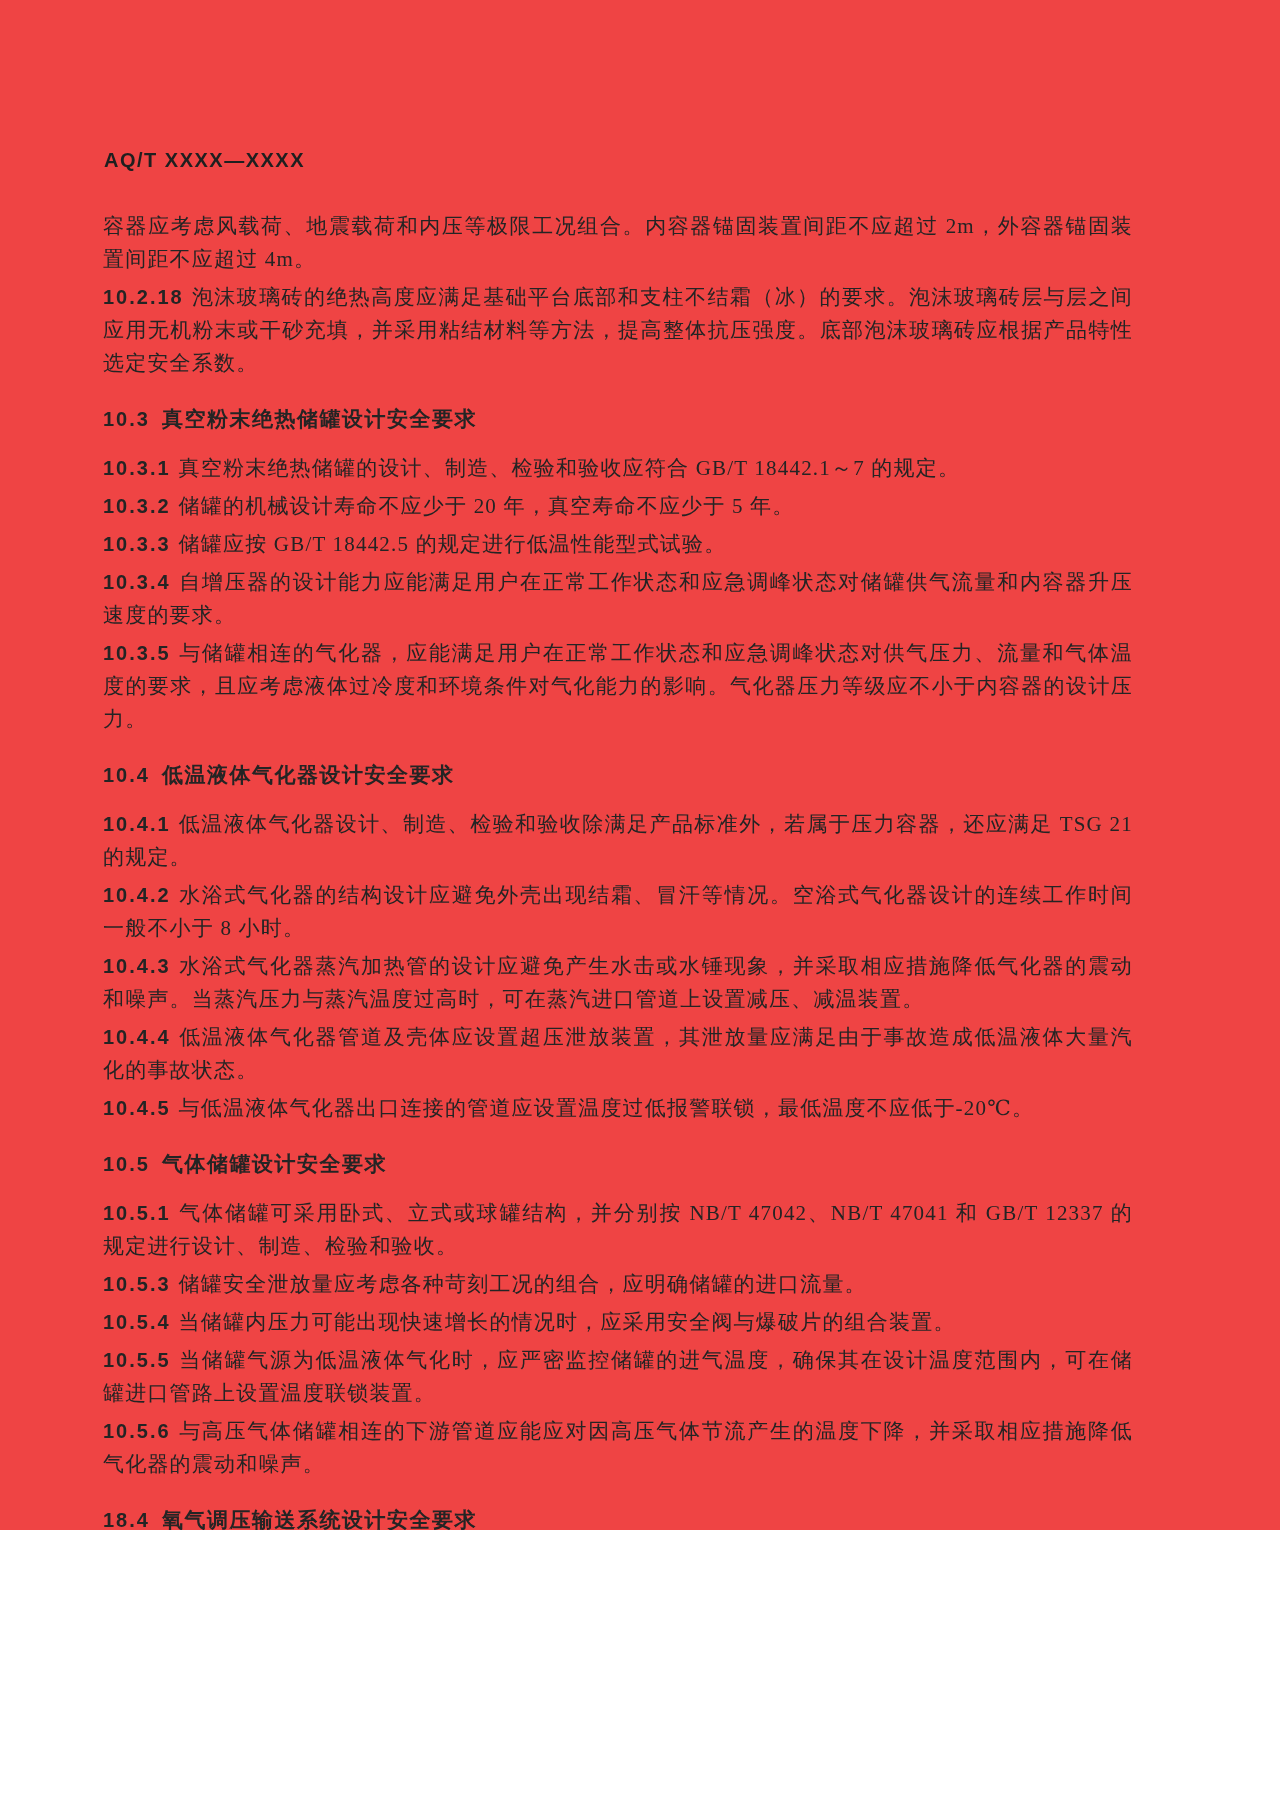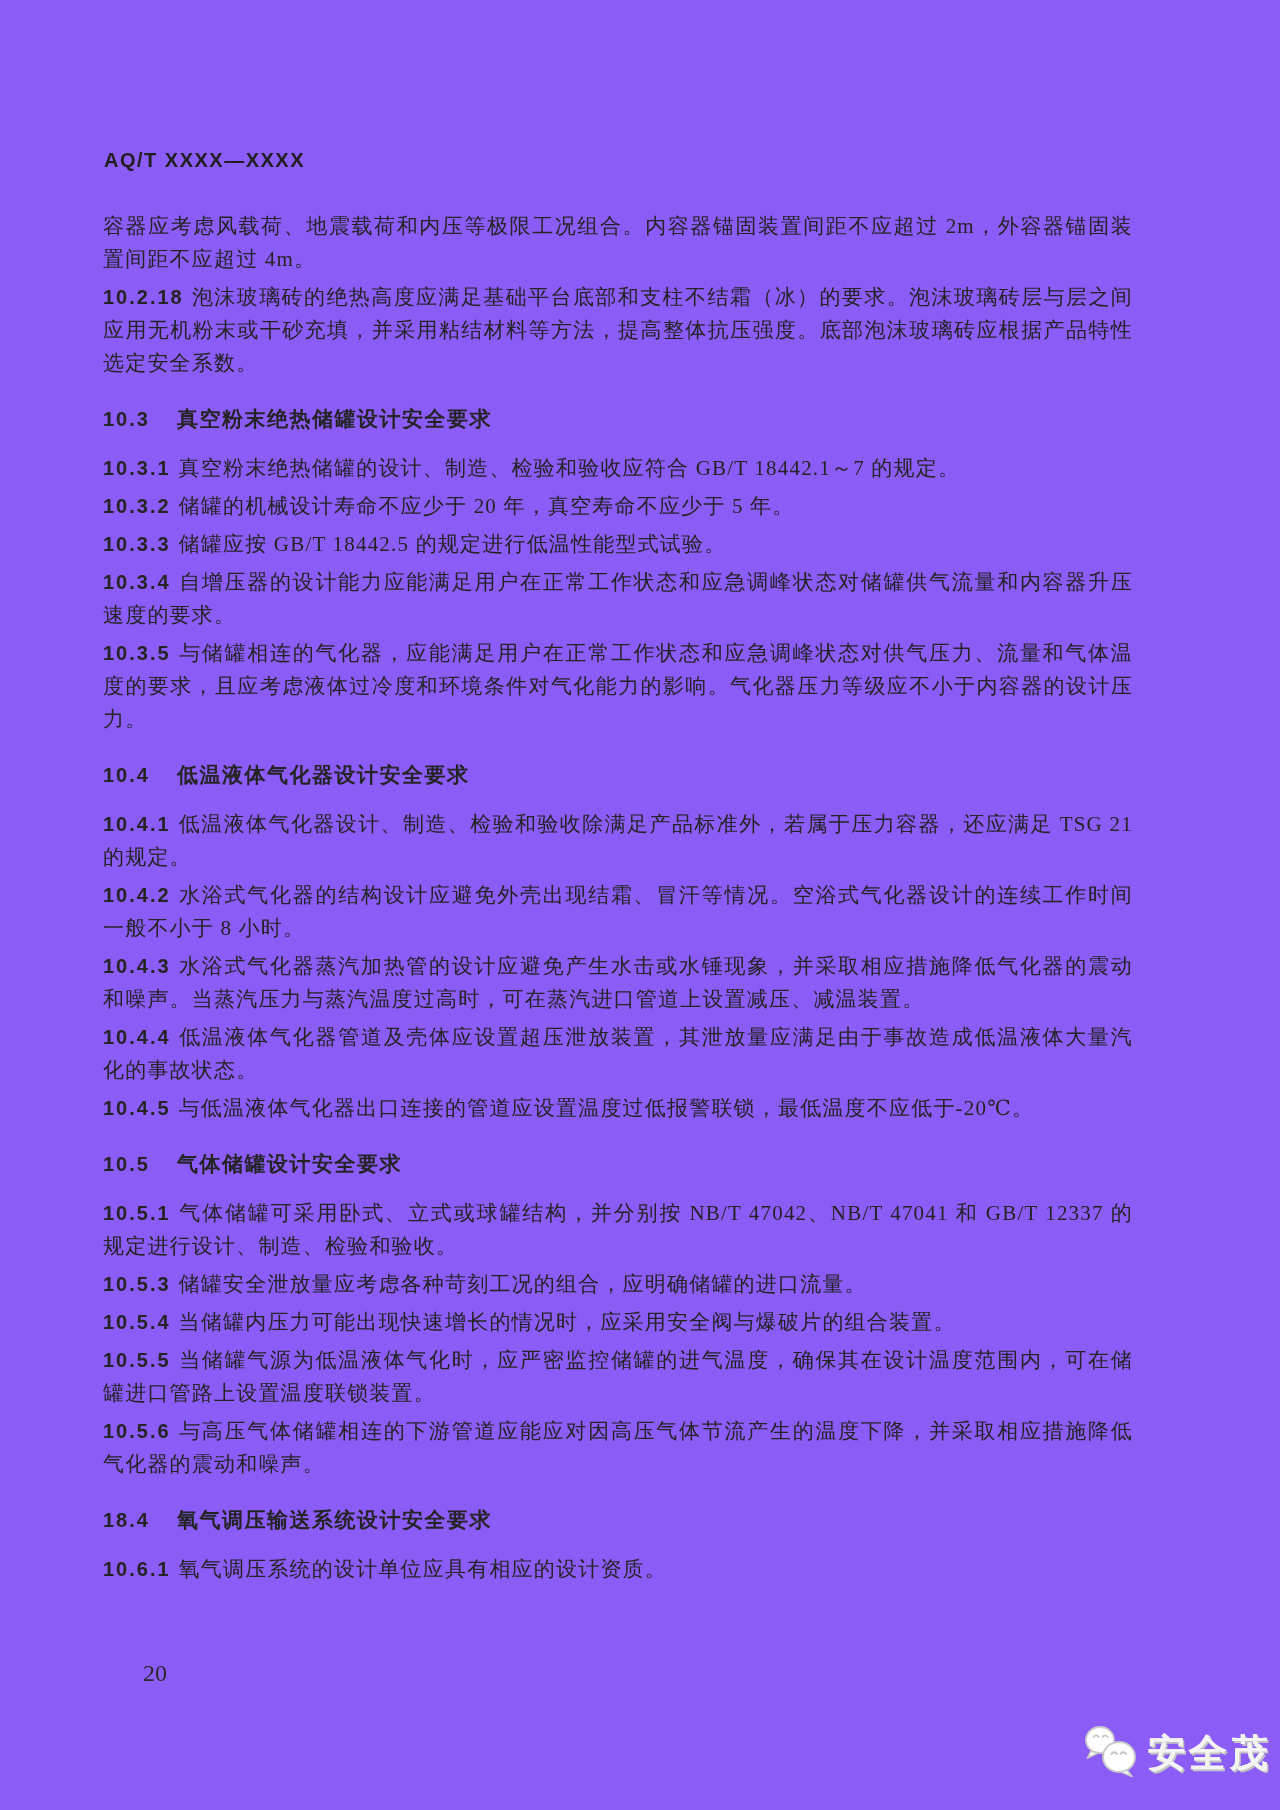--- a/index.html
+++ b/index.html
@@ -1,21 +1,21 @@
 <!DOCTYPE html>
 <html lang="zh"><head>
 <meta charset="utf-8">
 <style>
   html, body { margin: 0; padding: 0; background: #ffffff; }
 
   .page {
     position: relative;
     width: 1280px;
-    height: 1810px;
-    background: #8b5cf6;
+    height: 1530px;
+    background: #ef4444;
     overflow: hidden;
     font-family: "Liberation Serif", "DejaVu Serif", serif;
     color: #242424;
   }
 
   .doc-header {
     position: absolute;
     left: 104px;
     top: 146px;
     font-family: "Liberation Sans", "DejaVu Sans", sans-serif;
@@ -50,21 +50,21 @@
   }
 
   .num {
     font-family: "Liberation Sans", "DejaVu Sans", sans-serif;
     font-weight: bold;
     font-size: 20px;
     letter-spacing: 2px;
     margin-right: 8px;
     white-space: nowrap;
   }
-  .heading .num { margin-right: 27px; }
+  .heading .num { margin-right: 12px; }
 
   .page-number {
     position: absolute;
     left: 143px;
     top: 1660px;
     font-size: 24px;
     line-height: 26px;
     color: #2a2a2a;
   }
 

